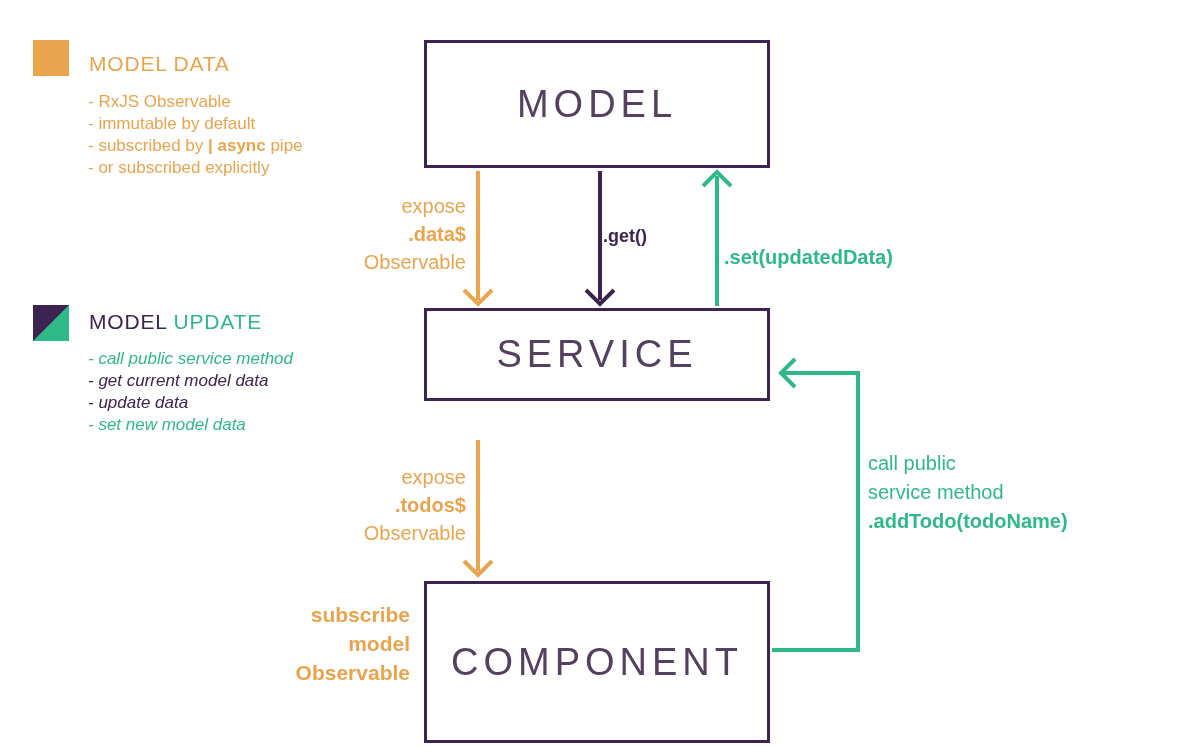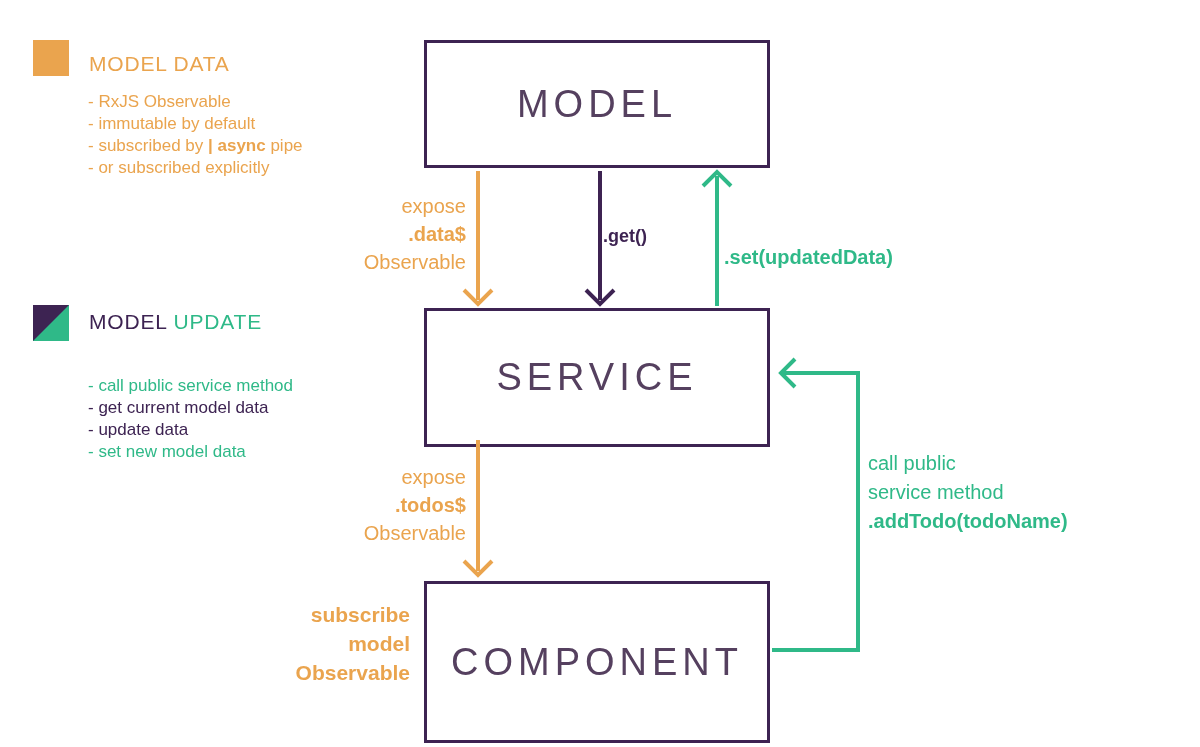--- a/index.html
+++ b/index.html
@@ -29,30 +29,30 @@
   }
   .legend-title-data { top: 44px; color: var(--orange); margin-top: 8px; }
   .legend-title-update { top: 310px; color: var(--purple); }
   .t-green { color: var(--green); }
   .t-purple { color: var(--purple); }
   .legend-list {
     position: absolute; left: 88px; font-size: 17px; line-height: 22px;
     white-space: nowrap;
   }
   .legend-list-data { top: 91px; color: var(--orange); }
-  .legend-list-update { top: 375px; }
+  .legend-list-update { top: 348px; font-style: italic; }
   .legend-item b { font-weight: 700; }
   
   .node {
     position: absolute; left: 424px; width: 346px; box-sizing: border-box;
     border: 3px solid var(--purple); background: #ffffff;
     display: flex; align-items: center; justify-content: center;
   }
   .node-model { top: 40px; height: 128px; }
-  .node-service { top: 308px; height: 139px; }
+  .node-service { top: 308px; height: 93px; }
   .node-component { top: 581px; height: 162px; }
   .node-title {
     font-size: 38px; font-weight: 300; letter-spacing: 5px;
     color: var(--boxtext); white-space: nowrap;
   }
   
   .arrows { position: absolute; left: 0; top: 0; pointer-events: none; }
   .arrows path { fill: none; stroke-width: 4; stroke-linejoin: miter; }
   .s-orange { stroke: var(--orange); }
   .s-green  { stroke: var(--green); }

